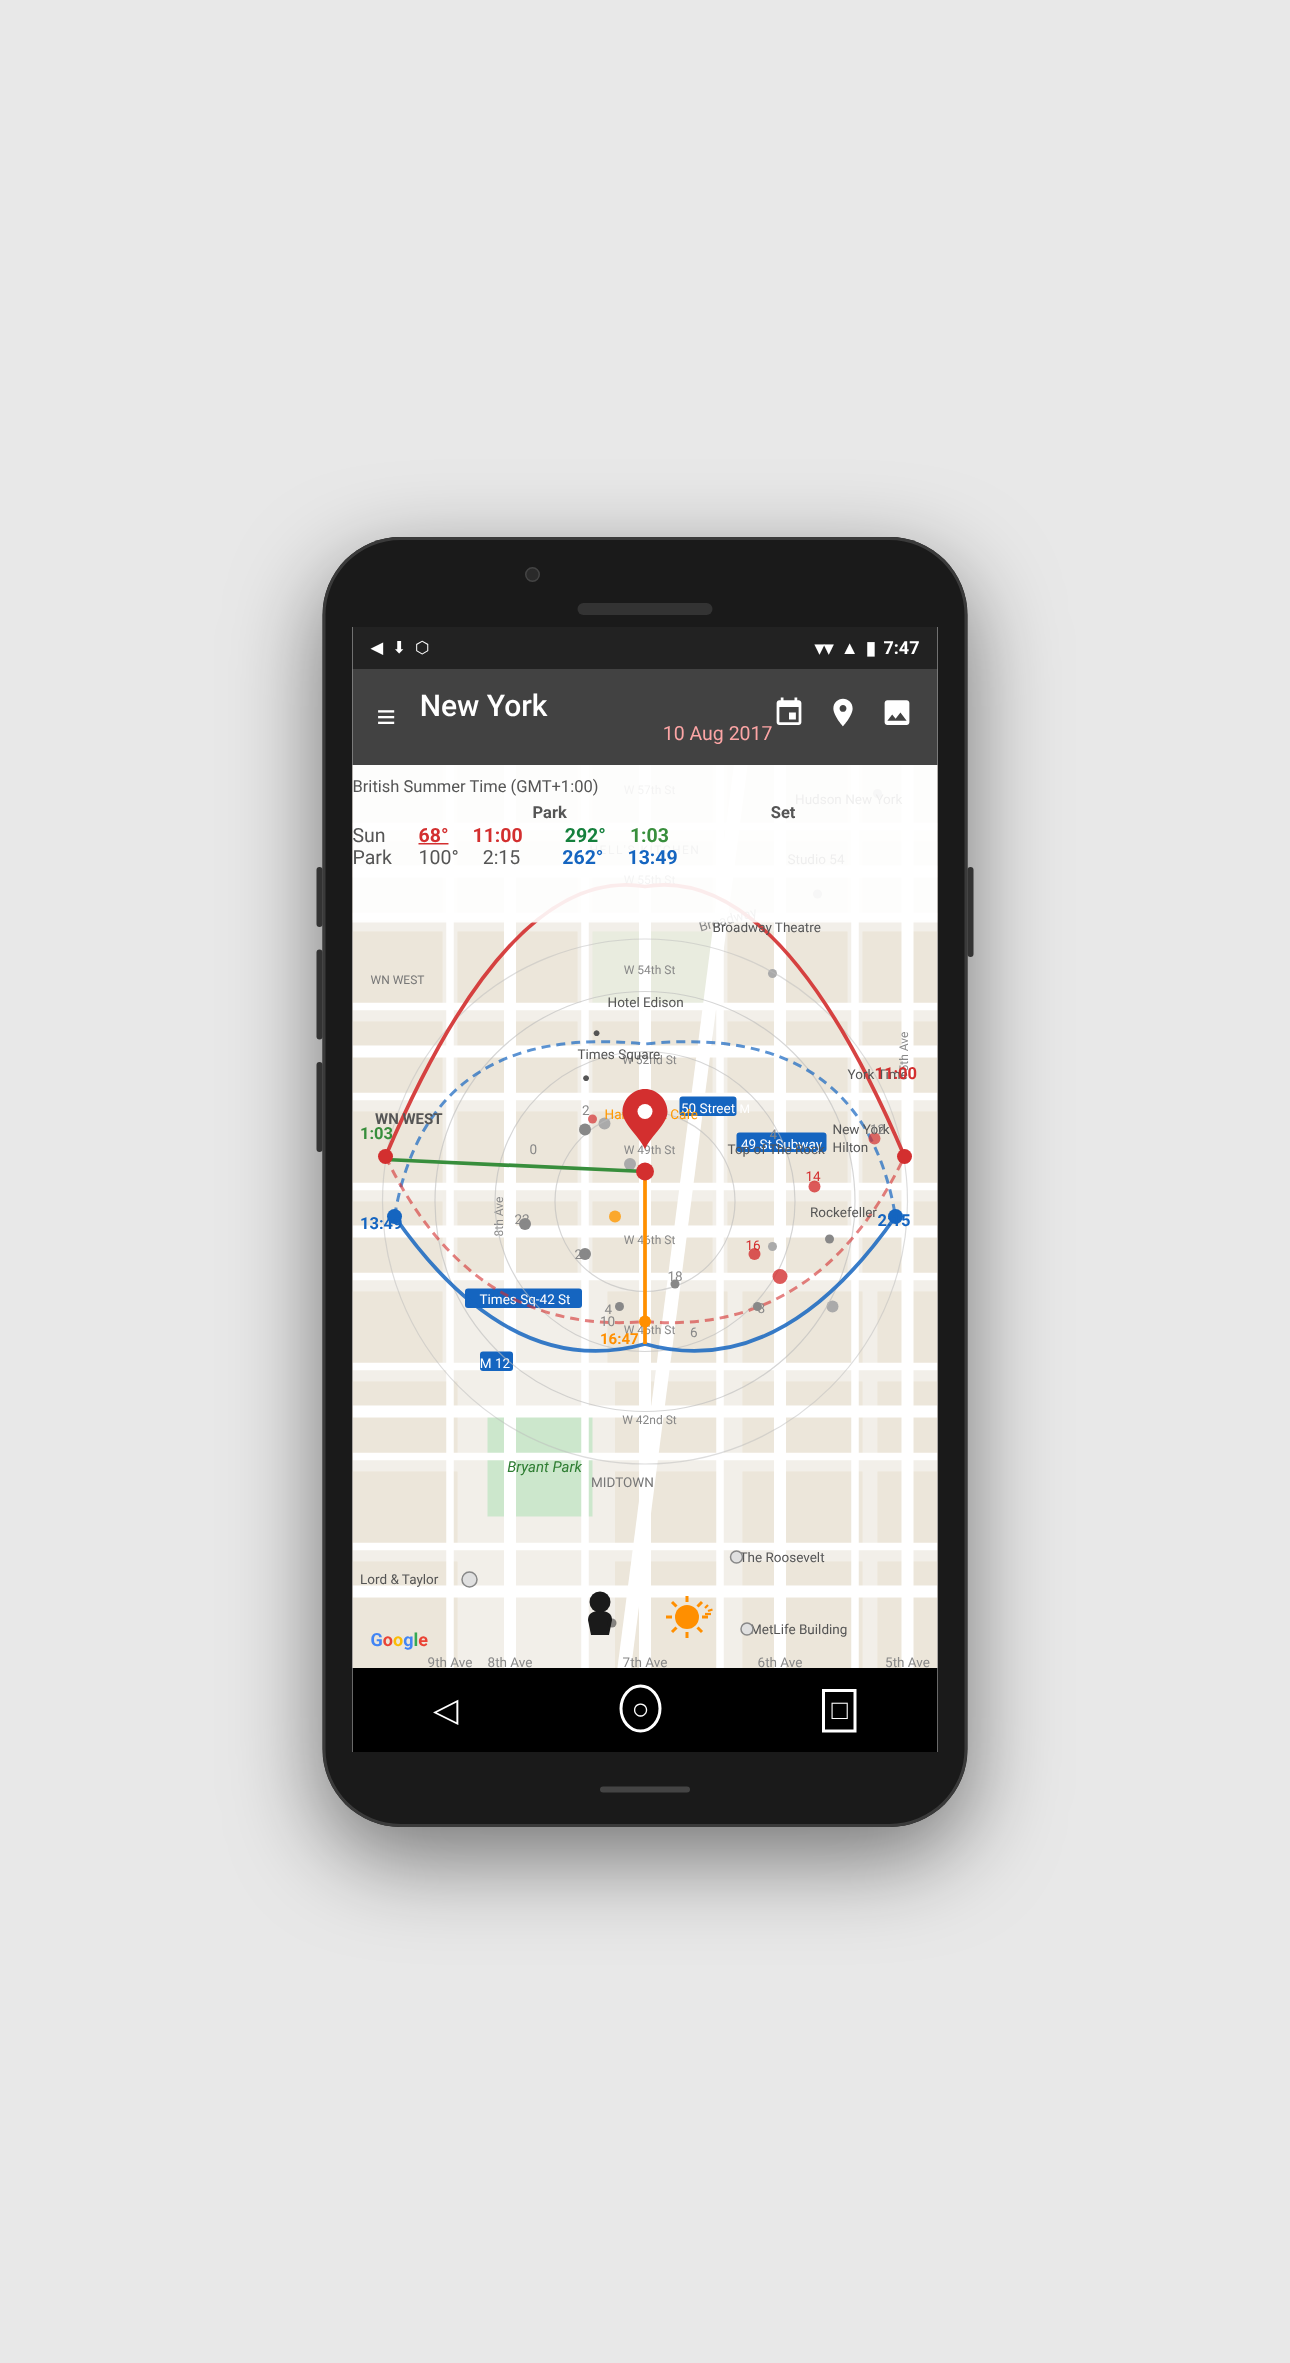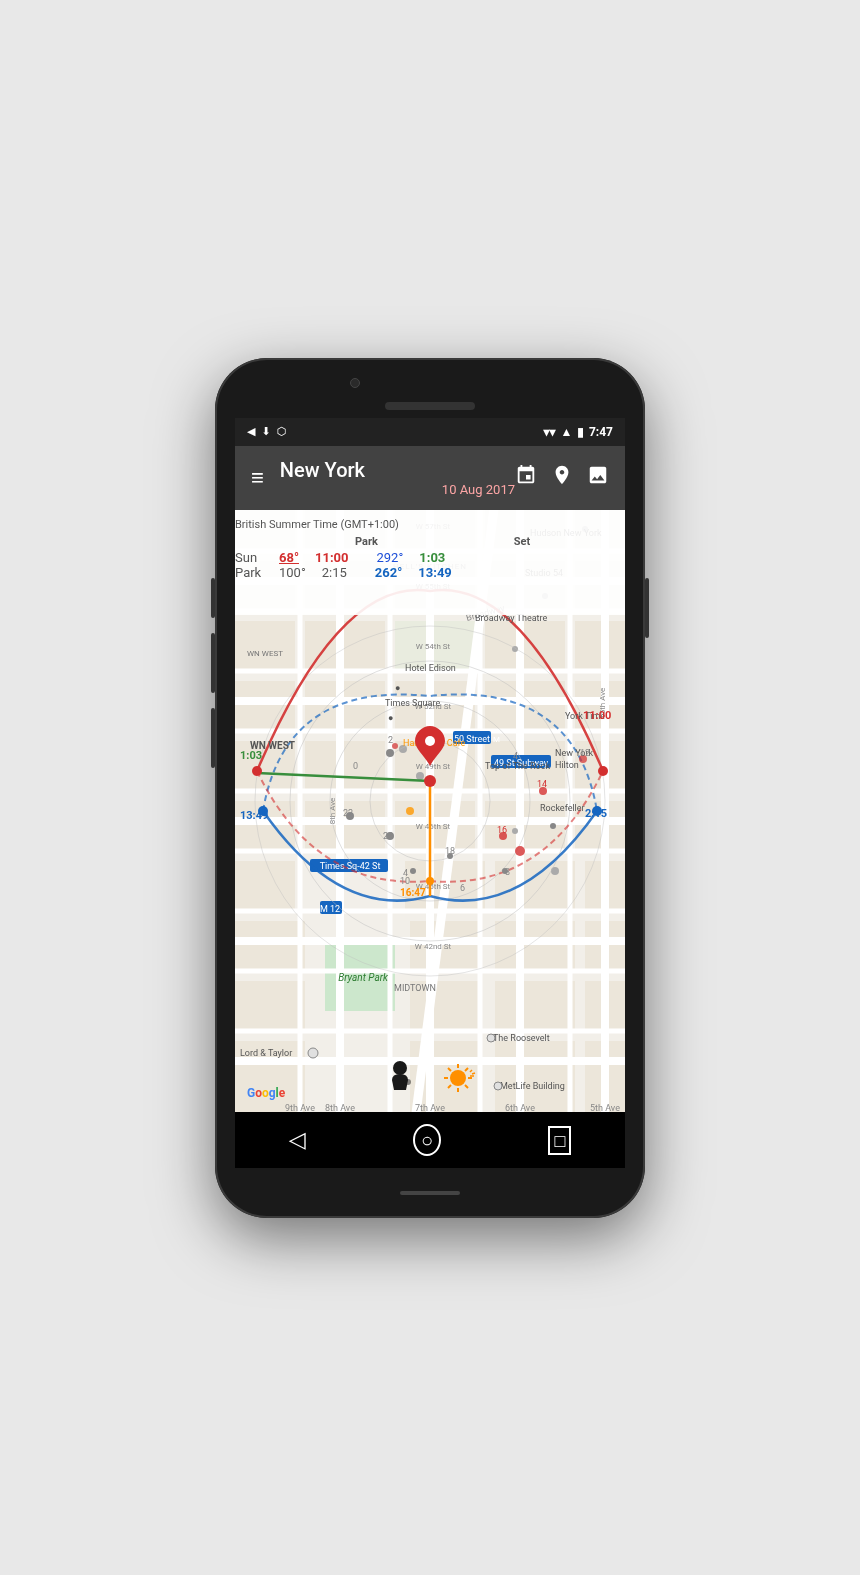--- a/index.html
+++ b/index.html
@@ -144,21 +144,21 @@
       align-items: center;
       gap: 8px;
       font-size: 13px;
     }
     .row-label {
       color: #555;
       width: 36px;
     }
     .rise-val { color: #d32f2f; font-weight: bold; text-decoration: underline; }
     .rise-time { color: #d32f2f; font-weight: bold; }
-    .set-val { color: #1d4ed8; font-weight: normal; }
+    .set-val { color: #15803d; font-weight: bold; }
     .set-time { color: #388e3c; font-weight: bold; }
     .moon-az1 { color: #555; }
     .moon-time1 { color: #555; }
     .moon-az2 { color: #1565c0; font-weight: bold; text-align: center; }
     .moon-time2 { color: #1565c0; font-weight: bold; }
 
     
     .map-svg-overlay {
       position: absolute;
       inset: 0;

